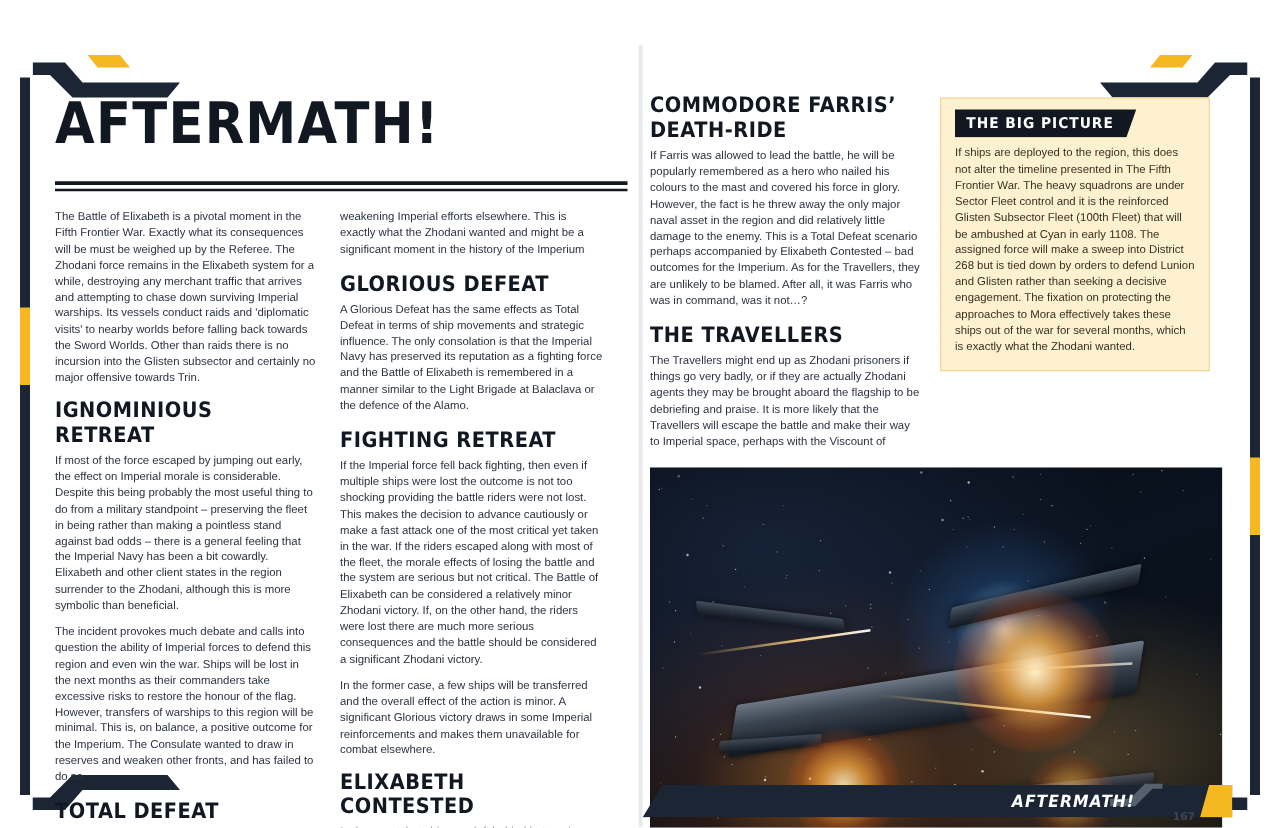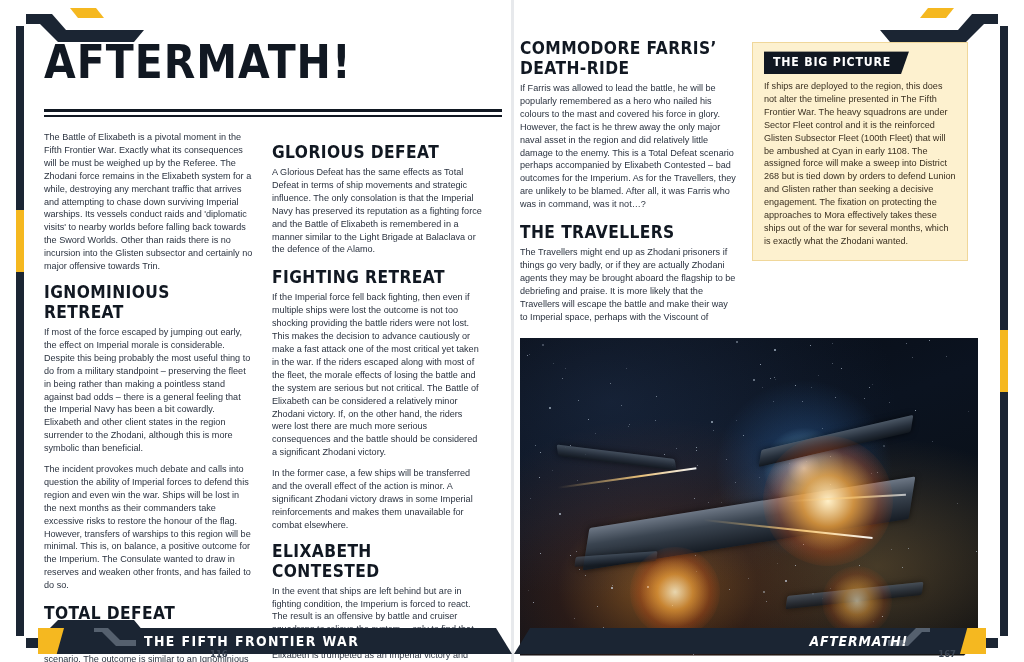--- a/index.html
+++ b/index.html
@@ -5,21 +5,21 @@
   * { box-sizing: border-box; margin: 0; padding: 0; }
   html, body { width: 1024px; height: 662px; }
   body {
     background: #ffffff;
     font-family: "Liberation Sans", sans-serif;
     overflow: hidden;
     position: relative;
   }
 
   
-  .spread { position: absolute; inset: 0; background: #ffffff; }
+  .spread { position: absolute; inset: 0; background: #ffffff; margin-top: 36px; }
 
   
   .edge {
     position: absolute; top: 0; bottom: 0; width: 38px;
     background: #ffffff;
   }
   .edge.left { left: 0; }
   .edge.right { right: 0; }
 
   .edge-bar {
@@ -259,42 +259,32 @@
       <div class="cols">
         <div class="col" id="lcol1">
             <p class="body">The Battle of Elixabeth is a pivotal moment in the Fifth Frontier War. Exactly what its consequences will be must be weighed up by the Referee. The Zhodani force remains in the Elixabeth system for a while, destroying any merchant traffic that arrives and attempting to chase down surviving Imperial warships. Its vessels conduct raids and 'diplomatic visits' to nearby worlds before falling back towards the Sword Worlds. Other than raids there is no incursion into the Glisten subsector and certainly no major offensive towards Trin.</p>
             <h2 class="sec">IGNOMINIOUS RETREAT</h2>
             <p class="body">If most of the force escaped by jumping out early, the effect on Imperial morale is considerable. Despite this being probably the most useful thing to do from a military standpoint – preserving the fleet in being rather than making a pointless stand against bad odds – there is a general feeling that the Imperial Navy has been a bit cowardly. Elixabeth and other client states in the region surrender to the Zhodani, although this is more symbolic than beneficial.</p>
             <p class="body">The incident provokes much debate and calls into question the ability of Imperial forces to defend this region and even win the war. Ships will be lost in the next months as their commanders take excessive risks to restore the honour of the flag. However, transfers of warships to this region will be minimal. This is, on balance, a positive outcome for the Imperium. The Consulate wanted to draw in reserves and weaken other fronts, and has failed to do so.</p>
             <h2 class="sec">TOTAL DEFEAT</h2>
             <p class="body">The loss of the battle riders and a significant portion of the Imperial force ensures a Total Defeat scenario. The outcome is similar to an Ignominious Retreat, only with much higher losses. The Battle of Elixabeth is considered a major Zhodani victory and more importantly increases calls for more warships to be sent to the region. In material terms the Consular Navy has taken out a few warships but the political effects are enormous. Strident calls for emergency reinforcement result in several battle squadrons redeploying to the Glisten subsector and District 268,</p>
           </div>
         <div class="col" id="lcol2">
+            <p class="body">weakening Imperial efforts elsewhere. This is exactly what the Zhodani wanted and might be a significant moment in the history of the Imperium</p>
             <h2 class="sec">GLORIOUS DEFEAT</h2>
             <p class="body">A Glorious Defeat has the same effects as Total Defeat in terms of ship movements and strategic influence. The only consolation is that the Imperial Navy has preserved its reputation as a fighting force and the Battle of Elixabeth is remembered in a manner similar to the Light Brigade at Balaclava or the defence of the Alamo.</p>
             <h2 class="sec">FIGHTING RETREAT</h2>
             <p class="body">If the Imperial force fell back fighting, then even if multiple ships were lost the outcome is not too shocking providing the battle riders were not lost. This makes the decision to advance cautiously or make a fast attack one of the most critical yet taken in the war. If the riders escaped along with most of the fleet, the morale effects of losing the battle and the system are serious but not critical. The Battle of Elixabeth can be considered a relatively minor Zhodani victory. If, on the other hand, the riders were lost there are much more serious consequences and the battle should be considered a significant Zhodani victory.</p>
-            <p class="body">In the former case, a few ships will be transferred and the overall effect of the action is minor. A significant Zhodani victory draws in some Imperial reinforcements and makes them unavailable for combat elsewhere.</p>
+            <p class="body">In the former case, a few ships will be transferred and the overall effect of the action is minor. A significant Glorious victory draws in some Imperial reinforcements and makes them unavailable for combat elsewhere.</p>
             <h2 class="sec">ELIXABETH CONTESTED</h2>
             <p class="body">In the event that ships are left behind but are in fighting condition, the Imperium is forced to react. The result is an offensive by battle and cruiser squadrons to relieve the system… only to find that most of the Zhodani force has gone. The retaking of Elixabeth is trumpeted as an Imperial victory and the heroes of the stay-behind crews are showered in medals, but the fact is the Zhodani won this one. The ships that retake Elixabeth will be unavailable elsewhere for months, wasting their time on a deployment into District 268 against an opponent that never materialises in any real force. Whilst overall good for Imperial morale, an Elixabeth Contested result actually advances the Zhodani position considerably.</p>
           </div>
       </div>
     </div>
 
-    <div class="footer">
-      <div class="foot-band"></div>
-      <div class="foot-yellow"></div>
-      <div class="foot-chev">
-        <svg width="46" height="30" viewBox="0 0 46 30">
-          <path d="M2 6 L16 6 L28 18 L44 18 L44 24 L24 24 L10 10 L2 10 Z" fill="#55606e"></path>
-        </svg>
-      </div>
-      <div class="foot-text">THE FIFTH FRONTIER WAR</div>
-      <div class="pagenum">116</div>
-    </div>
   </div>
 
   <div class="page right">
     <div class="page-inner" style="top:42px;">
       <div class="cols">
         <div class="col" id="rcol1">
             <h2 class="sec first">COMMODORE FARRIS’ DEATH-RIDE</h2>
             <p class="body">If Farris was allowed to lead the battle, he will be popularly remembered as a hero who nailed his colours to the mast and covered his force in glory. However, the fact is he threw away the only major naval asset in the region and did relatively little damage to the enemy. This is a Total Defeat scenario perhaps accompanied by Elixabeth Contested – bad outcomes for the Imperium. As for the Travellers, they are unlikely to be blamed. After all, it was Farris who was in command, was it not…?</p>
             <h2 class="sec">THE TRAVELLERS</h2>
             <p class="body">The Travellers might end up as Zhodani prisoners if things go very badly, or if they are actually Zhodani agents they may be brought aboard the flagship to be debriefing and praise. It is more likely that the Travellers will escape the battle and make their way to Imperial space, perhaps with the Viscount of</p>

